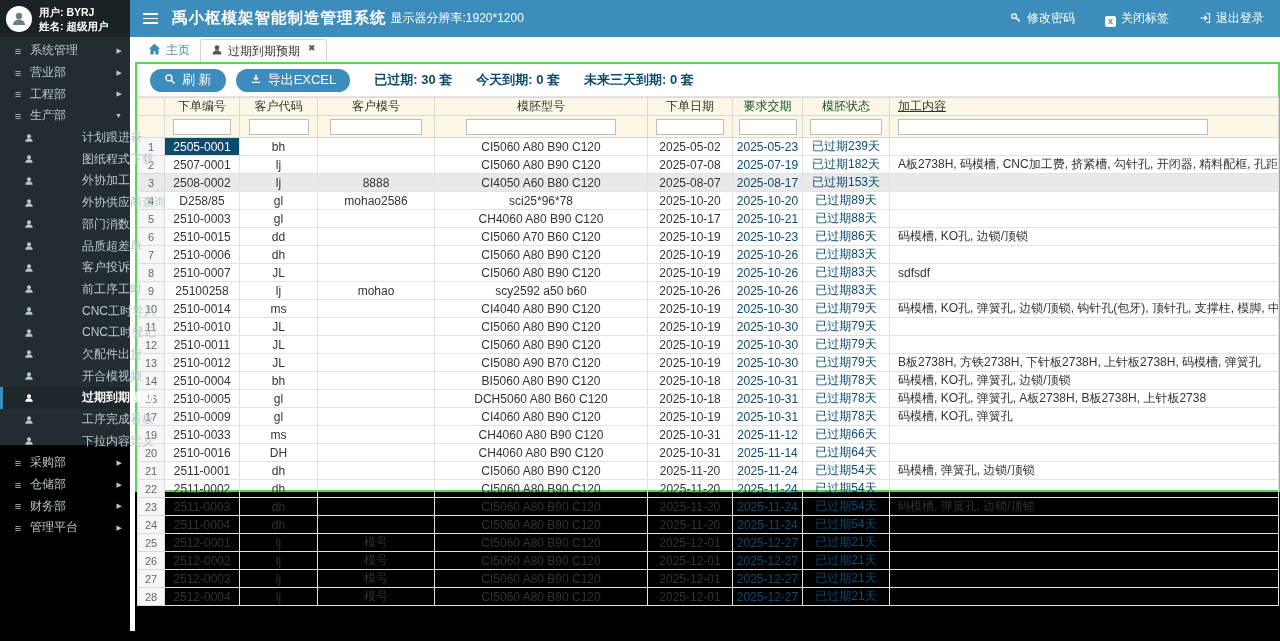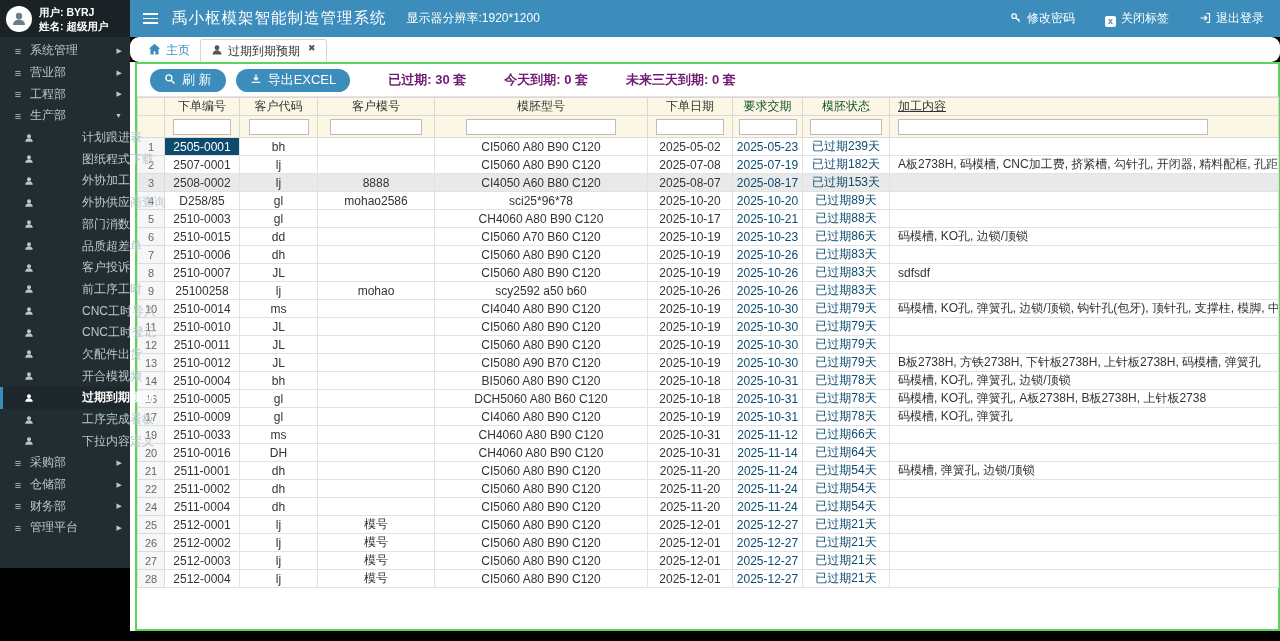--- a/index.html
+++ b/index.html
@@ -1,65 +1,65 @@
 <!DOCTYPE html>
 <html><head>
 <meta charset="utf-8">
 <style>
   * { margin:0; padding:0; box-sizing:border-box; }
   html,body { width:1280px; height:641px; overflow:hidden; background:#000;
     font-family:"Liberation Sans","DejaVu Sans",sans-serif; }
   .abs { position:absolute; }
 
   
-  #sidebar { left:0; top:0; width:130px; height:568px; background:#222d32; z-index:3; }
+  #sidebar { left:0; top:0; width:130px; height:445px; background:#222d32; z-index:3; }
   #user-panel { display:flex; align-items:center; gap:7px; height:37px; background:#1a2226; padding:4px 6px; }
   #avatar { width:26px; height:26px; border-radius:50%; background:#fff; display:flex; align-items:center; justify-content:center; flex:0 0 26px; }
   #avatar svg { width:16px; height:16px; fill:#6b7f8a; }
   .user-lines { color:#fff; font-size:10.5px; font-weight:bold; line-height:14px; white-space:nowrap; }
   #sidebar-menu { padding-top:3px; }
   .nav-item { height:21.7px; display:flex; align-items:center; gap:6px; color:#b8c7ce;
     font-size:12px; padding:0 8px 0 12px; cursor:pointer; white-space:nowrap; }
   .nav-item .mi { font-size:11px; width:12px; text-align:center; flex:0 0 12px; }
   .nav-item .psvg { width:10px; height:10px; fill:currentColor; flex:0 0 10px; }
   .nav-item.child { padding-left:24px;gap:48px; }
   .nav-item .arrow { margin-left:auto; font-size:7px; color:#b8c7ce; }
   .nav-item.active { background:#1e282c; border-left:3px solid #3c8dbc; padding-left:21px; color:#fff; font-weight:bold; }
 
   
   #app-header { left:130px; top:0; width:1150px; height:37px; background:#3c8dbc; color:#fff;
     display:flex; align-items:center; }
   #hamburger { width:15px; height:11px; margin:0 14px 0 13px;
     background:linear-gradient(#fff 0 2px,transparent 2px 4.5px,#fff 4.5px 6.5px,transparent 6.5px 9px,#fff 9px 11px); cursor:pointer; }
-  #app-title { font-size:15.5px; font-weight:normal; letter-spacing:1px;text-align:right; }
-  #resolution { font-size:12px; margin-left:20px; }
+  #app-title { font-size:15.5px; font-weight:bold; letter-spacing:1px;text-align:right; }
+  #resolution { font-size:12px; margin-left:4px; }
   #header-actions { margin-left:auto; display:flex; align-items:center; gap:30px; padding-right:16px; font-size:12px; }
   .h-action { display:flex; align-items:flex-end; gap:5px; cursor:pointer; }
   .h-action svg { width:12px; height:12px; stroke:#fff; fill:none; stroke-width:1.6; }
   .boxx { width:11px; height:11px; background:#fff; color:#3c8dbc; border-radius:2px; font-size:9px;
     line-height:11px; text-align:center; font-weight:bold; }
 
   
-  #tabbar { left:130px; top:37px; width:1150px; height:25px; background:#fff; display:flex; align-items:flex-end; padding-left:8px;border-radius:9px; }
+  #tabbar { left:130px; top:37px; width:1150px; height:25px; background:#fff; display:flex; align-items:flex-end; padding-left:8px; }
   .tab { display:flex; align-items:center; gap:5px; font-size:12px; height:23px; padding:0 10px; cursor:pointer; }
   .tab-home { color:#3c8dbc; }
   .tab-home svg { width:13px; height:13px; fill:#3c8dbc; }
   .tab-active { border:1px solid #d5d5d5; border-bottom:none; background:#fff; color:#333; border-radius:3px 3px 0 0; }
   .tab-active svg { width:12px; height:12px; fill:#555; }
   .tab-close { font-size:9px; color:#555; margin-left:3px; align-self:flex-start; margin-top:3px; cursor:pointer; }
 
   
   #gap-left { left:130px; top:62px; width:5px; height:569px; background:#fff; }
-  #panel { left:135px; top:62px; width:1145px; height:569px; background:#fff; border:2px solid #57d657; }
+  #panel { left:135px; top:62px; width:1145px; height:430px; background:#fff; border:2px solid #57d657; }
 
   #toolbar { height:33px; display:flex; align-items:center; gap:10px; padding-left:13px; border-bottom:1px solid #e4e4e4; }
   .btn { display:flex; align-items:center; gap:6px; background:#3c8dbc; color:#fff; font-size:13px;
     height:23px; padding:0 14px; border:none; border-radius:12px; cursor:pointer; font-family:inherit; }
   .btn svg { width:12px; height:12px; stroke:#fff; fill:none; stroke-width:1.8; }
-  .stat { color:#701a75; font-size:13px; font-weight:bold; margin-left:28px; white-space:nowrap; }
+  .stat { color:#0c4a6e; font-size:13px; font-weight:bold; margin-left:14px; white-space:nowrap; }
 
   
   #grid { width:1141px; border-collapse:collapse; table-layout:fixed; font-size:12px; color:#333; }
   #grid th, #grid td { border:1px solid #e2e2e2; white-space:nowrap; overflow:hidden; text-align:center; padding:0 2px; }
   #grid thead th { background:#fbf7e4; border-color:#d9d9d9; font-weight:normal; }
   #grid thead tr.lblrow th { height:16px; font-size:12px; }
   #grid thead tr.fltrow th { height:22px; }
   #grid thead th.red { color:#14532d; }
   #grid thead th.left { text-align:left; padding-left:8px;text-decoration:underline; }
   .flt { height:16px; border:1px solid #bdbdbd; background:#fff; vertical-align:middle; }
@@ -561,20 +561,31 @@
           <td class="">2511-0002</td>
           <td class="">dh</td>
           <td class=""></td>
           <td class="">CI5060 A80 B90 C120</td>
           <td class="">2025-11-20</td>
           <td class="red">2025-11-24</td>
           <td class="red">已过期54天</td>
           <td class="left"></td>
         </tr>
         <tr>
+          <td class="rownum">23</td>
+          <td class="">2511-0003</td>
+          <td class="">dh</td>
+          <td class=""></td>
+          <td class="">CI5060 A80 B90 C120</td>
+          <td class="">2025-11-20</td>
+          <td class="red">2025-11-24</td>
+          <td class="red">已过期54天</td>
+          <td class="left">码模槽, 弹簧孔, 边锁/顶锁</td>
+        </tr>
+        <tr>
           <td class="rownum">24</td>
           <td class="">2511-0004</td>
           <td class="">dh</td>
           <td class=""></td>
           <td class="">CI5060 A80 B90 C120</td>
           <td class="">2025-11-20</td>
           <td class="red">2025-11-24</td>
           <td class="red">已过期54天</td>
           <td class="left"></td>
         </tr>

